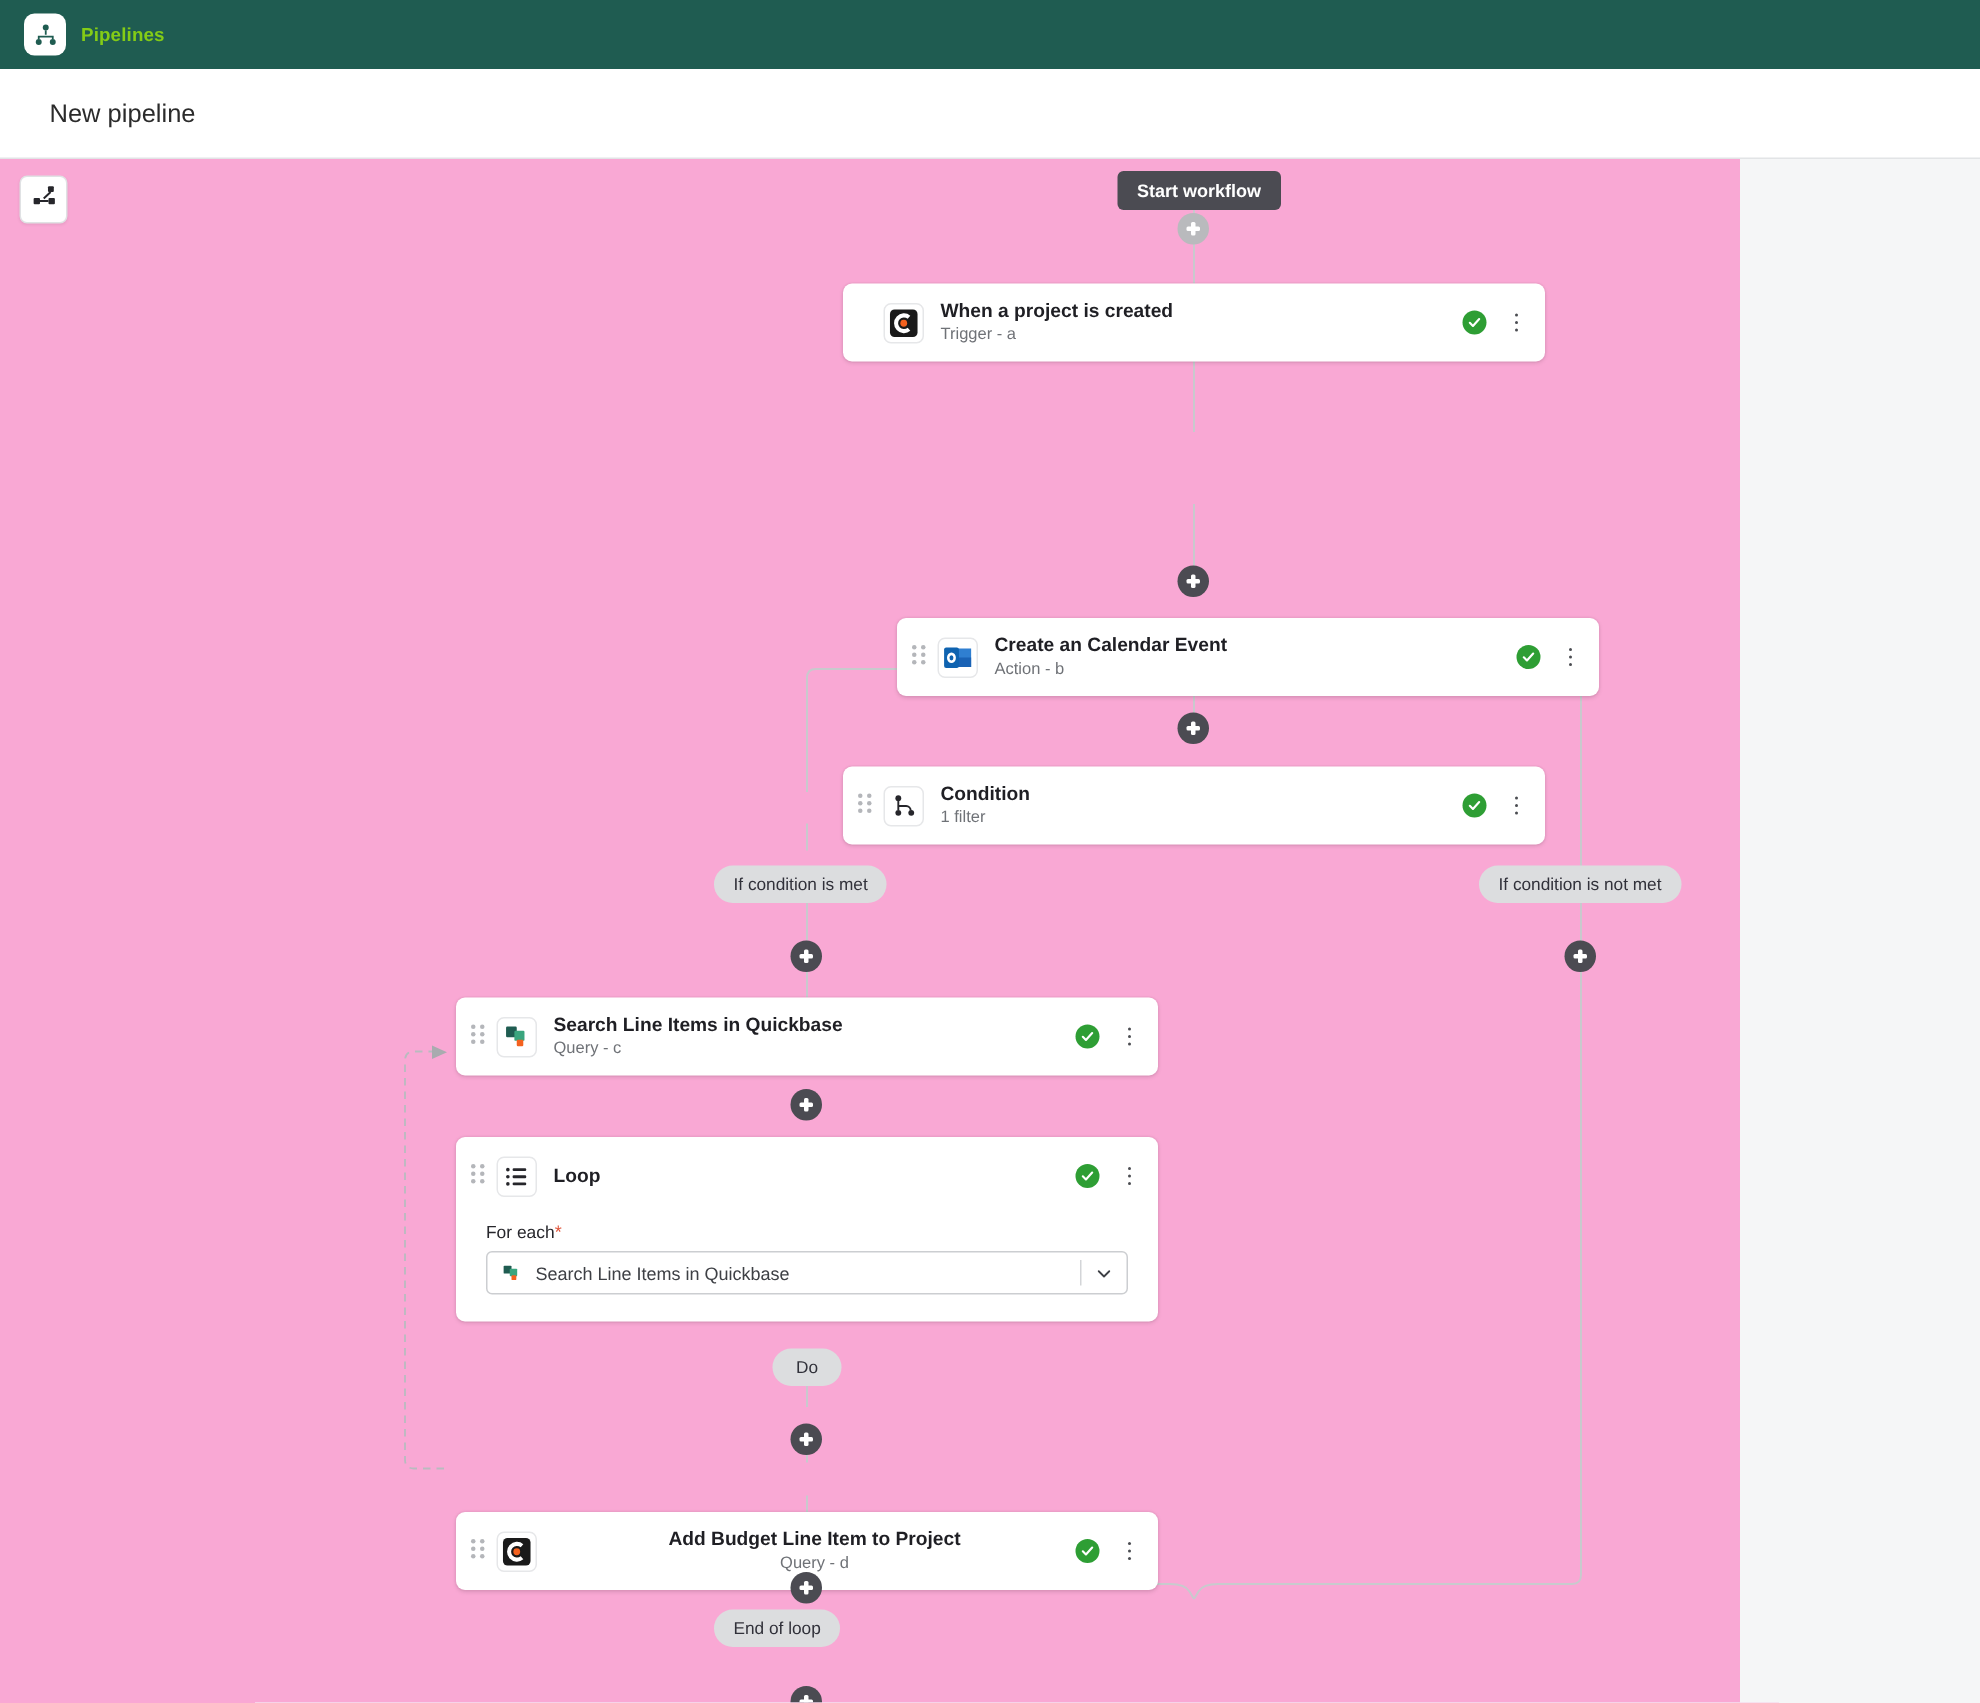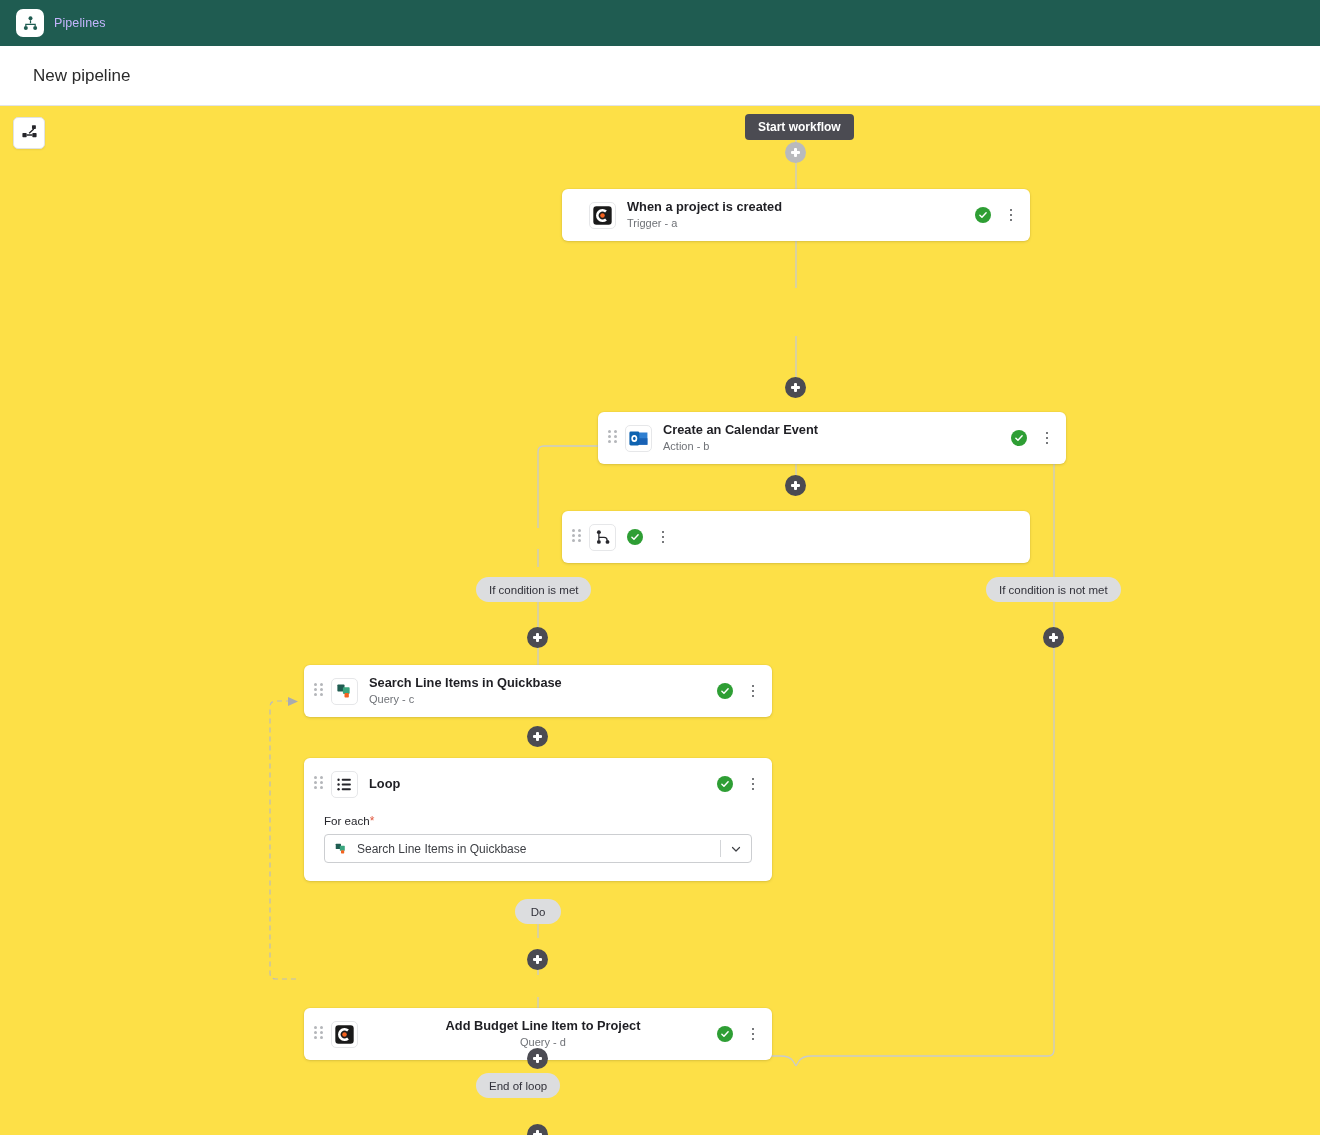--- a/index.html
+++ b/index.html
@@ -57,22 +57,22 @@
     padding: 0 16px;
   }
   .pipe-icon-box {
     width: 28px; height: 28px;
     background: #ffffff;
     border-radius: 7px;
     display: flex; align-items: center; justify-content: center;
   }
   .pipe-label {
     font-size: 12.5px;
-    font-weight: normal;
-    color: #c4b5fd;
+    font-weight: bold;
+    color: #84cc16;
     letter-spacing: 0.1px;
   }
 
   
   .subheader {
     height: 60px;
     background: #ffffff;
     border-bottom: 1px solid #e2e4e6;
     display: flex;
     align-items: center;
@@ -80,23 +80,23 @@
   }
   .page-title {
     font-size: 17px;
     color: #2b2b2b;
     font-weight: normal;
   }
 
   
   .canvas {
     position: relative;
-    width: 1320px;
+    width: 1160px;
     height: 1029px;
-    background: #fde047;
+    background: #f9a8d4;
     overflow: hidden;
   }
   .canvas-svg {
     position: absolute; left: 0; top: 0;
     width: 1320px; height: 1029px;
     pointer-events: none;
   }
   .tool-btn {
     position: absolute;
     left: 13px; top: 11px;
@@ -395,20 +395,24 @@
           <i></i>
         </span>
       <span class="app-icon">
         <svg width="18" height="18" viewBox="0 0 24 24" aria-hidden="true">
           <circle cx="6.5" cy="5.5" r="2.6" fill="#26262b"></circle>
           <circle cx="6.5" cy="18.5" r="2.6" fill="#26262b"></circle>
           <circle cx="18" cy="18.5" r="2.6" fill="#26262b"></circle>
           <path d="M6.5 8v8M6.5 12.5h7a4 4 0 0 1 4 4" stroke="#26262b" stroke-width="1.7" fill="none"></path>
         </svg>
       </span>
+      <span class="card-texts">
+        <span class="card-title">Condition</span>
+        <span class="card-sub">1 filter</span>
+      </span>
       <span class="card-right">
         <span class="check">
           <svg width="10" height="10" viewBox="0 0 24 24" aria-hidden="true">
               <path d="M4.5 12.5l5 5 10-11" stroke="#ffffff" stroke-width="3.4" fill="none" stroke-linecap="round" stroke-linejoin="round"></path>
             </svg>
         </span>
         <span class="kebab">
             <i></i>
             <i></i>
             <i></i>

